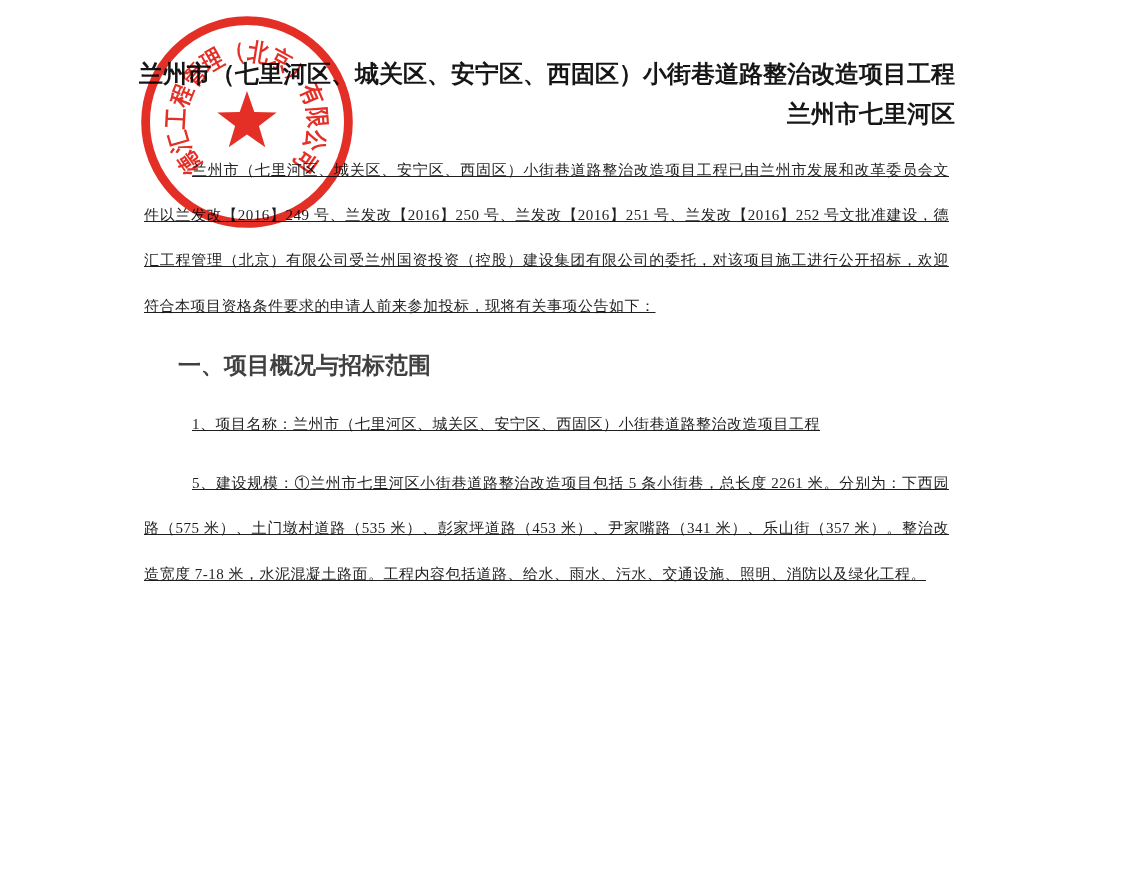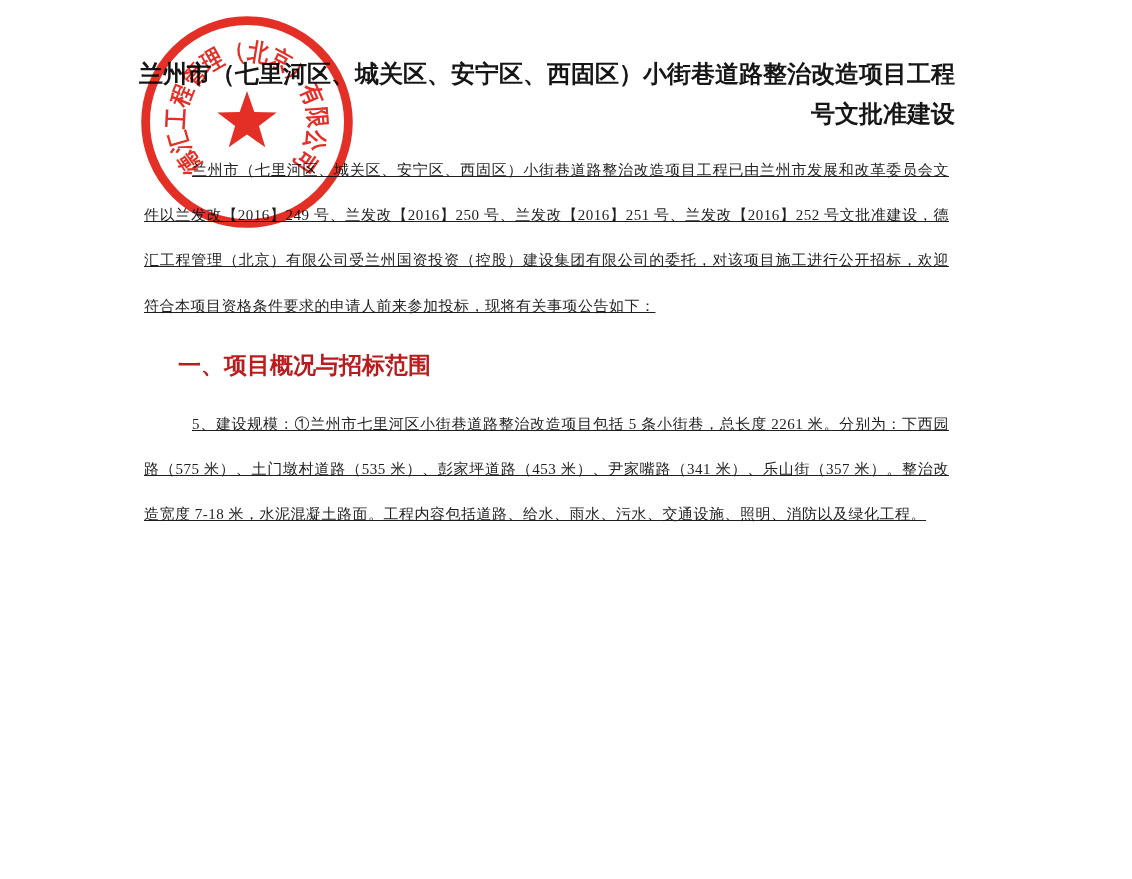--- a/index.html
+++ b/index.html
@@ -38,21 +38,21 @@
     text-indent: 48px;
     letter-spacing: 0.5px;
     text-decoration: underline;
   }
   .heading {
     margin: 0;
     font-size: 23px;
     line-height: 45.2px;
     font-weight: bold;
     text-indent: 48px;
-    color: #b91c1c;
+    color: #404040;
   }
   .seal {
     position: absolute;
     left: 127px;
     top: 8px;
     width: 240px;
     height: 234px;
     mix-blend-mode: multiply;
     opacity: 0.95;
     pointer-events: none;
@@ -67,27 +67,28 @@
     font-weight: bold;
     font-family: "Liberation Serif", "DejaVu Serif", serif;
   }
 </style>
 </head>
 <body>
 
 <div class="content">
   <h1 class="doc-title">
     <span class="title-line">兰州市（七里河区、城关区、安宁区、西固区）小街巷道路整治改造项目工程</span>
-    <span class="title-line">号文批准建设</span>
+    <span class="title-line">兰州市七里河区</span>
   </h1>
 
   <p class="para">兰州市（七里河区、城关区、安宁区、西固区）小街巷道路整治改造项目工程已由兰州市发展和改革委员会文件以兰发改【2016】249 号、兰发改【2016】250 号、兰发改【2016】251 号、兰发改【2016】252 号文批准建设，德汇工程管理（北京）有限公司受兰州国资投资（控股）建设集团有限公司的委托，对该项目施工进行公开招标，欢迎符合本项目资格条件要求的申请人前来参加投标，现将有关事项公告如下：</p>
 
   <h2 class="heading">一、项目概况与招标范围</h2>
 
+  <p class="para">1、项目名称：兰州市（七里河区、城关区、安宁区、西固区）小街巷道路整治改造项目工程</p>
   <p class="para">5、建设规模：①兰州市七里河区小街巷道路整治改造项目包括 5 条小街巷，总长度 2261 米。分别为：下西园路（575 米）、土门墩村道路（535 米）、彭家坪道路（453 米）、尹家嘴路（341 米）、乐山街（357 米）。整治改造宽度 7-18 米，水泥混凝土路面。工程内容包括道路、给水、雨水、污水、交通设施、照明、消防以及绿化工程。</p>
 </div>
 
 <div class="seal">
   <svg viewBox="0 0 240 240" xmlns="http://www.w3.org/2000/svg">
     <circle class="seal-ring" cx="120" cy="117" r="104" stroke="#e2231a"></circle>
     <polygon class="seal-star" points="120,85 127.5,106.6 150.4,107.1 132.2,121 138.8,142.9 120,129.8 101.2,142.9 107.8,121 89.6,107.1 112.5,106.6" fill="#e2231a"></polygon>
     <path id="sealArc" fill="none" d="M 74.7 162.3 A 64 64 0 1 1 165.3 162.3"></path>
     <text class="seal-text" fill="#e2231a">
       <textPath href="#sealArc" startOffset="0" textLength="300" lengthAdjust="spacingAndGlyphs">德汇工程管理（北京）有限公司</textPath>

